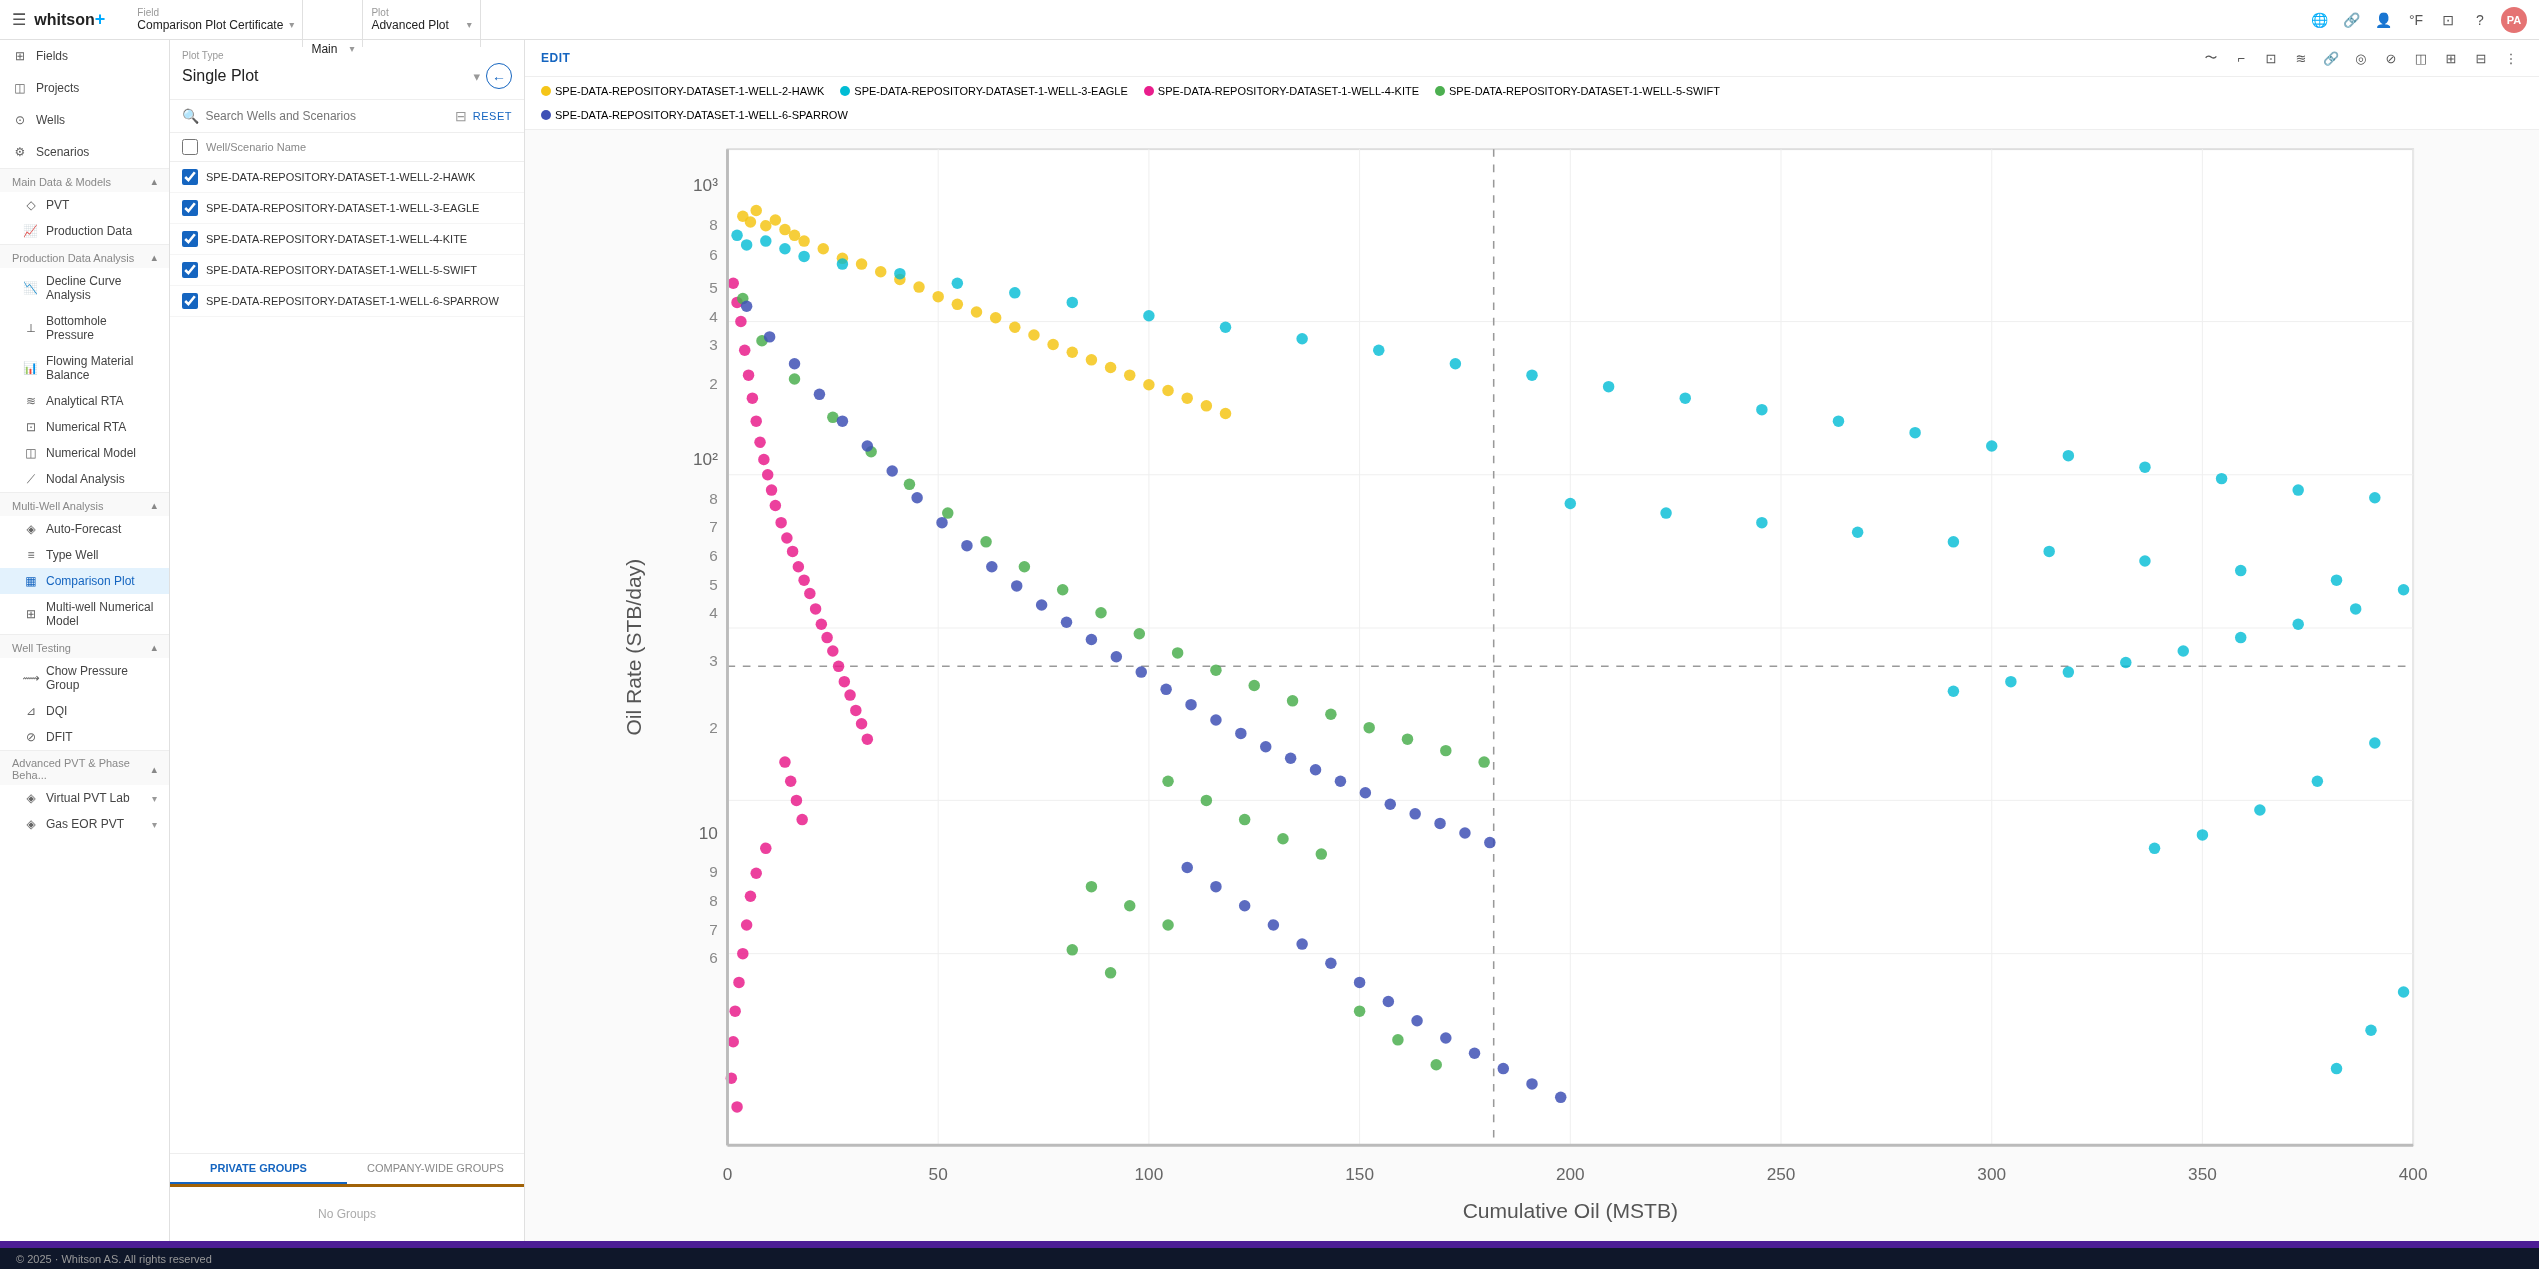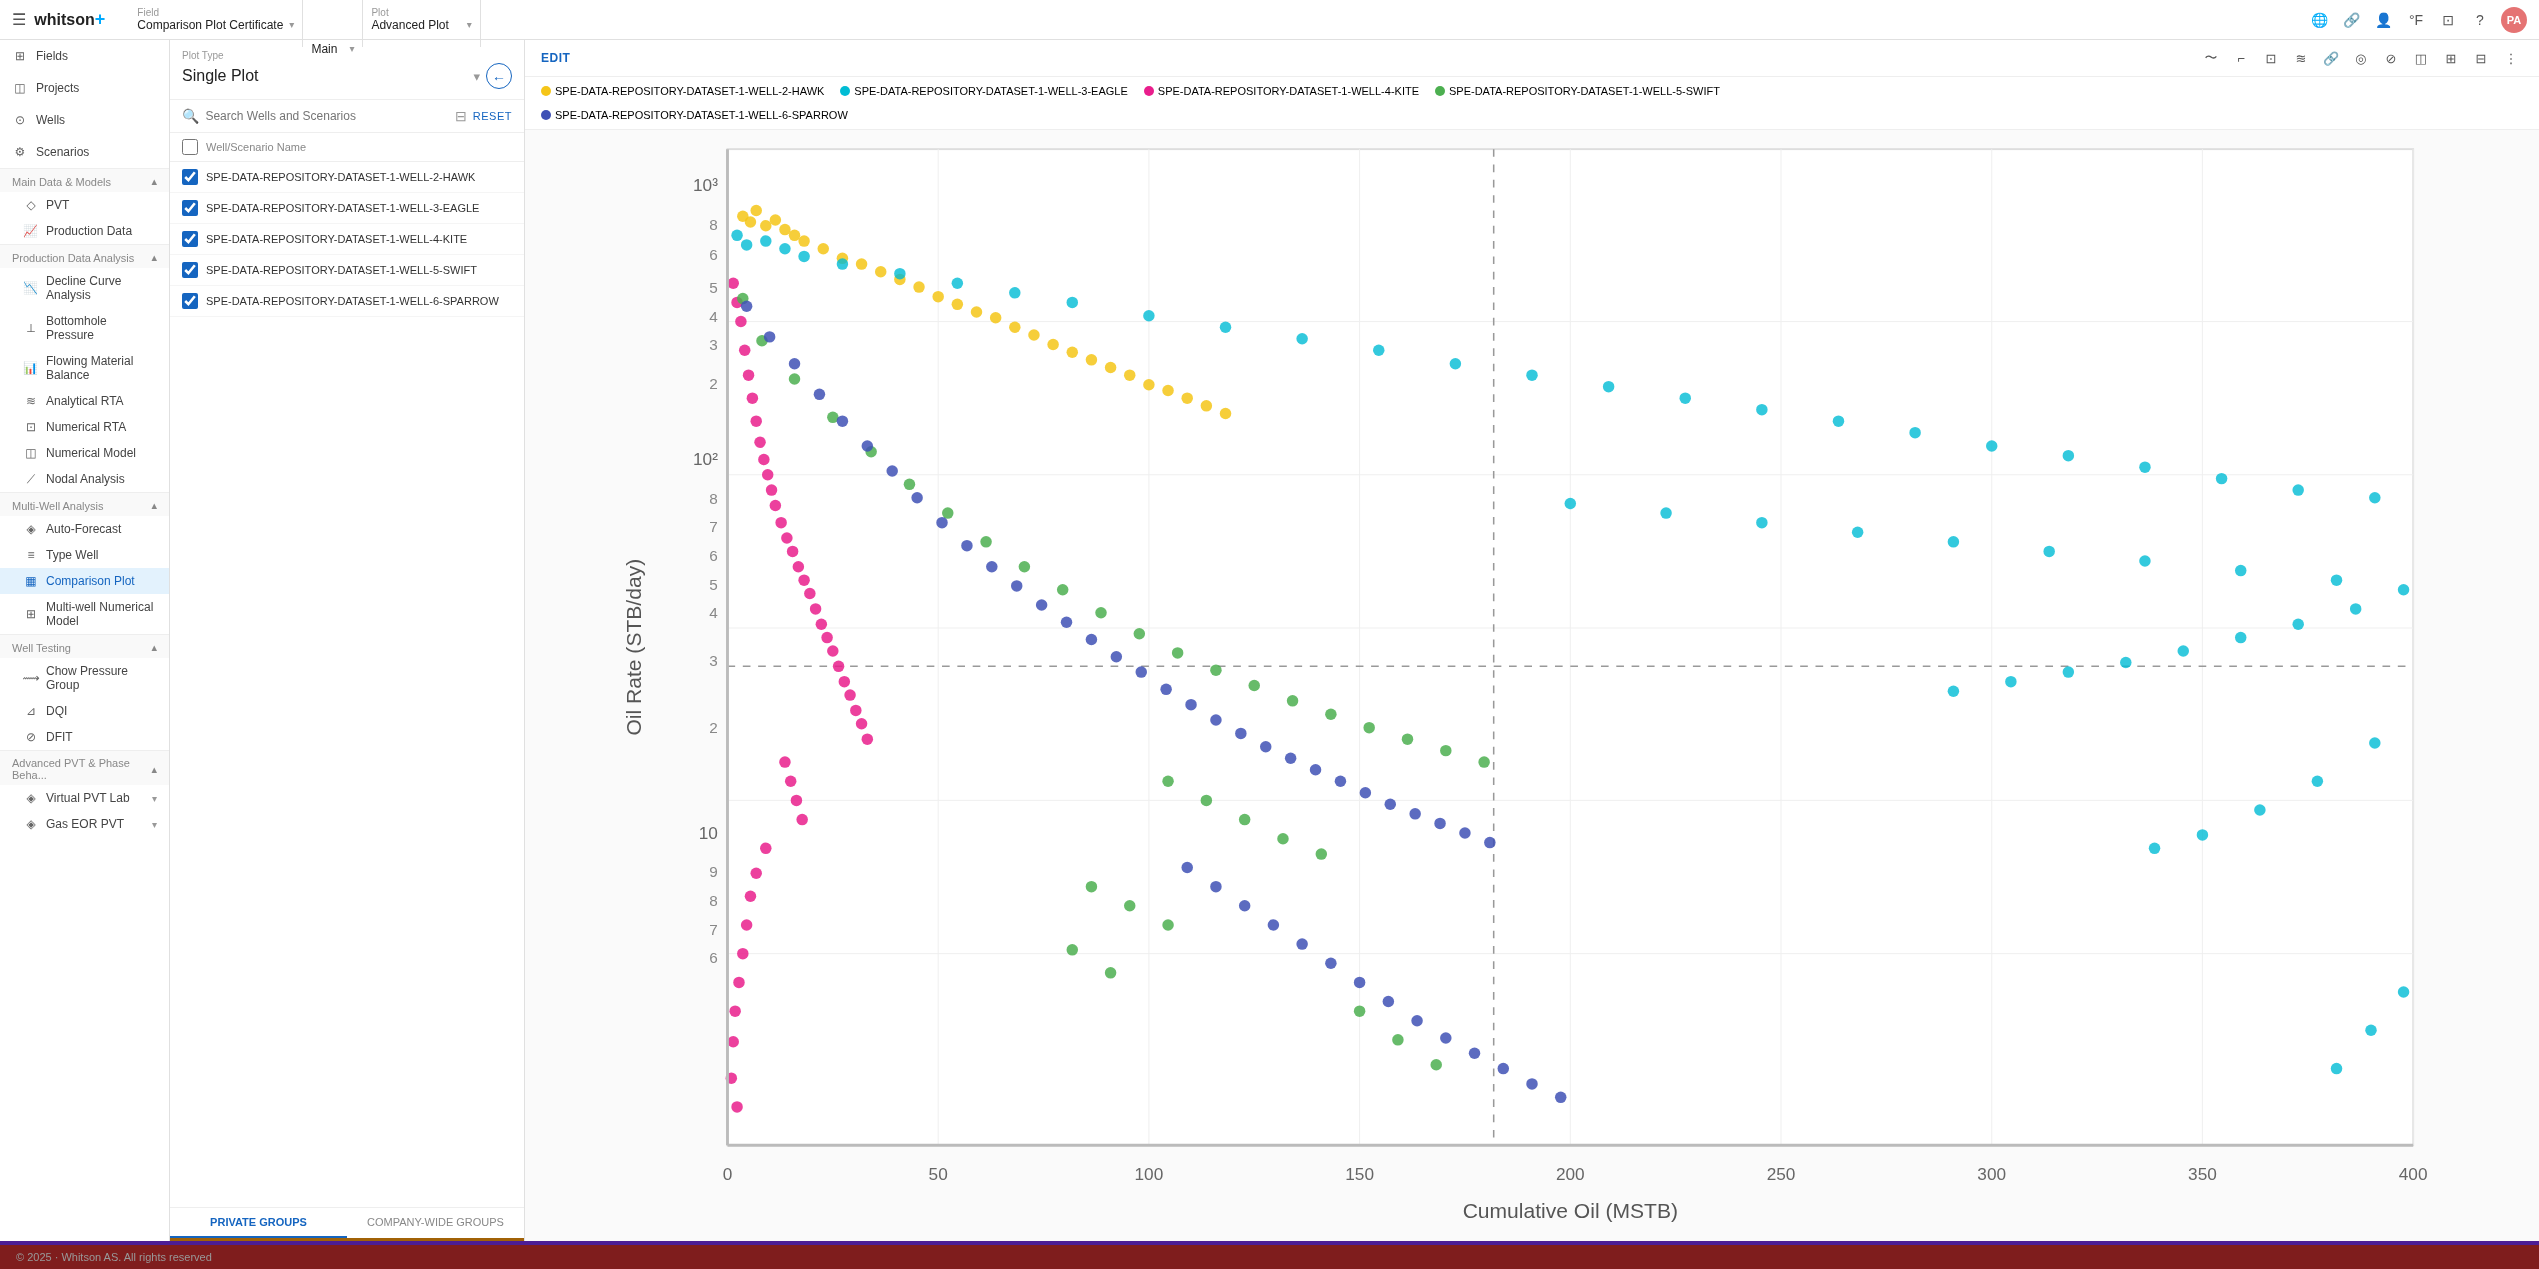--- a/index.html
+++ b/index.html
@@ -70,21 +70,21 @@
 
     
     .legend { display: flex; flex-wrap: wrap; gap: 6px 16px; padding: 8px 16px; background: #fff; border-bottom: 1px solid #eee; font-size: 11px; }
     .legend-item { display: flex; align-items: center; gap: 4px; }
     .legend-dot { width: 10px; height: 10px; border-radius: 50%; flex-shrink: 0; }
 
     
     .scatter-svg { width: 100%; height: 100%; }
 
     
-    .footer { height: 28px; background: #7f1d1d; border-top: 4px solid #4c1d95; display: flex; align-items: center; padding: 0 16px; font-size: 11px; color: #999; flex-shrink: 0; }
+    .footer { height: 28px; background: #0f172a; border-top: 7px solid #4c1d95; display: flex; align-items: center; padding: 0 16px; font-size: 11px; color: #999; flex-shrink: 0; }
 
     
     input[type="checkbox"] { cursor: pointer; }
   </style>
 </head>
 <body>
 
 <div class="top-header">
   <span class="menu-icon">☰</span>
   <div class="logo">
@@ -303,20 +303,21 @@
         <input type="checkbox" class="well-checkbox" checked="" style="">
         <span class="well-name">SPE-DATA-REPOSITORY-DATASET-1-WELL-6-SPARROW</span>
       </div>
     </div>
 
     <div class="groups-section">
       <div class="groups-tabs">
         <div class="groups-tab active">PRIVATE GROUPS</div>
         <div class="groups-tab">COMPANY-WIDE GROUPS</div>
       </div>
+      <div class="no-groups">No Groups</div>
     </div>
   </div>
 
   <div class="chart-area">
     <div class="chart-toolbar">
       <span class="edit-btn">EDIT</span>
       <div class="chart-toolbar-spacer"></div>
       <div class="chart-tools">
         <div class="chart-tool-icon">〜</div>
         <div class="chart-tool-icon">⌐</div>

